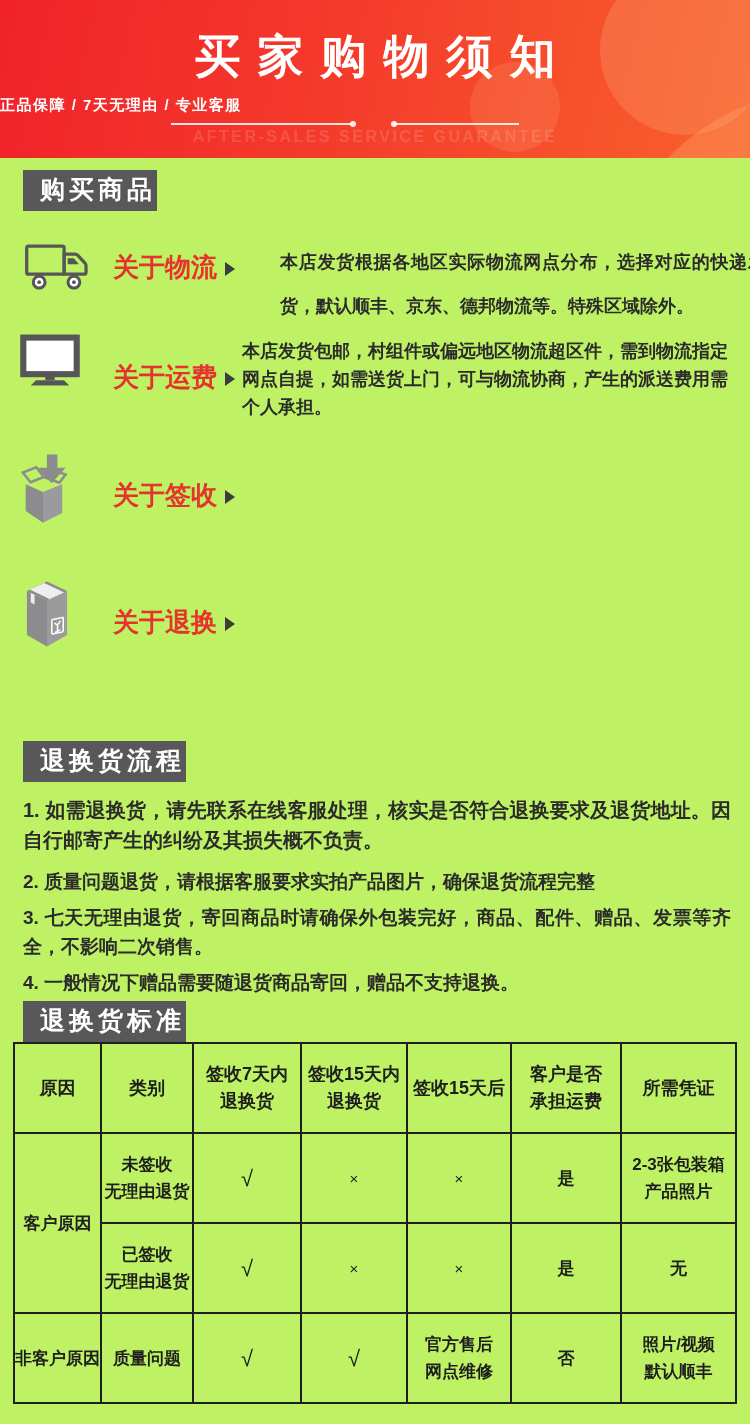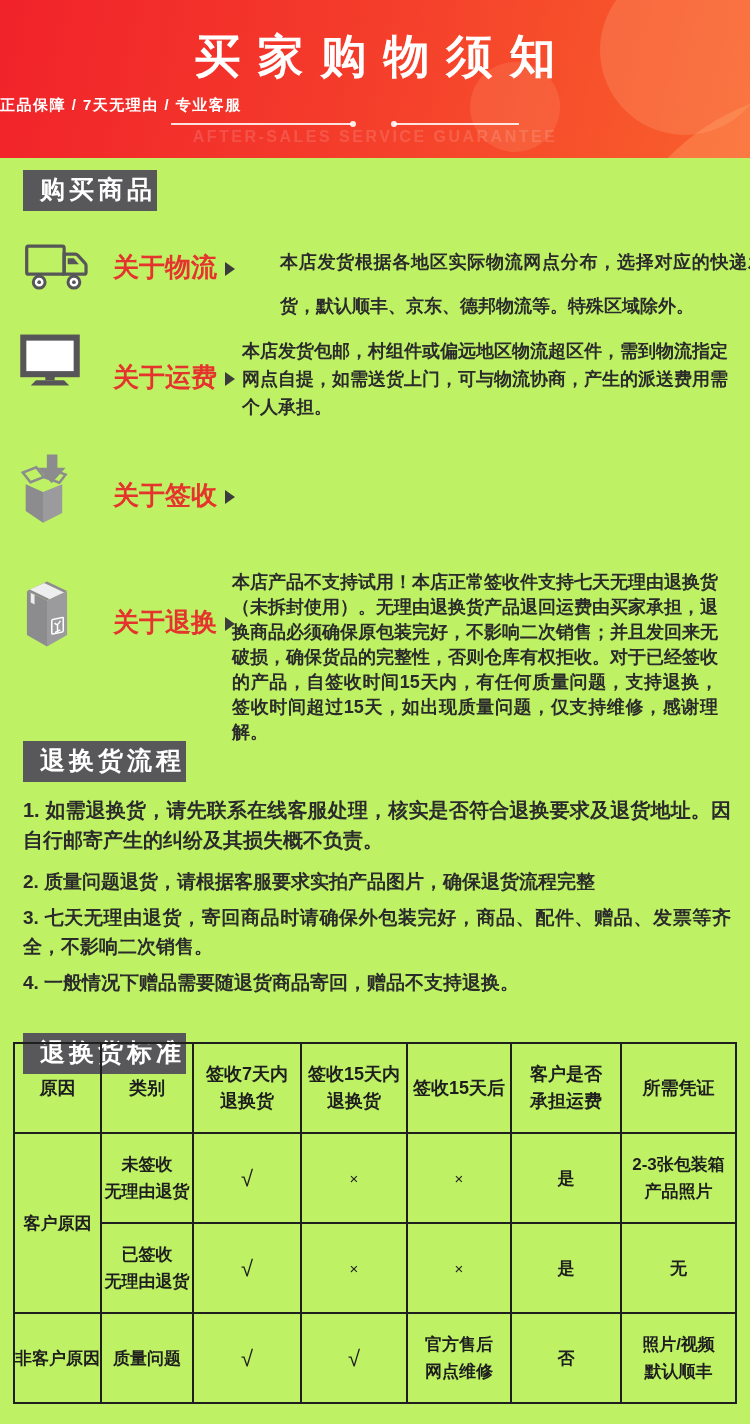--- a/index.html
+++ b/index.html
@@ -26,21 +26,21 @@
   .sub-rule .dot{position:absolute;top:0;width:6px;height:6px;border-radius:50%;background:rgba(255,255,255,0.9);}
   .sub-rule .dot-l{left:179px;}
   .sub-rule .dot-r{left:220px;}
   .banner-watermark{position:absolute;left:0;top:128px;width:750px;text-align:center;
     color:rgba(255,255,255,0.14);font-size:16px;font-weight:bold;letter-spacing:2.5px;}
   
   .sec-head{position:absolute;left:23px;background:#58585a;color:#ffffff;
     font-size:25px;font-weight:bold;letter-spacing:4px;padding:3px 1px 5px 17px;}
   .sec-head-buy{top:170px;}
   .sec-head-process{top:741px;}
-  .sec-head-standard{top:1033px;}
+  .sec-head-standard{top:1001px;}
   
   .notice-icon{position:absolute;}
   .notice-label{position:absolute;left:113px;color:#e5332d;font-size:26px;font-weight:bold;white-space:nowrap;text-align:right;}
   .tri{display:inline-block;width:0;height:0;border-left:10px solid #3c3c3c;
     border-top:7px solid transparent;border-bottom:7px solid transparent;margin-left:8px;vertical-align:middle;}
   .notice-text{position:absolute;left:232px;width:486px;font-size:18px;font-weight:600;
     color:#2b2b2b;text-align:justify;}
   .lh30{line-height:44px;margin-left:48px;} .lh28{line-height:28px;margin-left:10px;} .lh26{line-height:26px;} .lh25{line-height:25px;}
   
   .process-list{position:absolute;left:23px;top:795px;width:708px;font-size:19px;font-weight:600;color:#2b2b2b;}
@@ -125,21 +125,20 @@
       <path d="M2 12 L23 22 L23 70 L2 58 Z" fill="#8c8c8e"></path>
       <path d="M23 22 L44 12 L44 58 L23 70 Z" fill="#9b9b9d"></path>
       <path d="M6 14 L10 16 L10 26 L6 24 Z" fill="#ffffff" opacity="0.85"></path>
       <rect x="28" y="34" width="12" height="15" rx="1" fill="none" stroke="#ffffff" stroke-width="1.6" transform="skewY(-12) translate(0,14)"></rect>
       <path d="M31 38 q3 4.5 6 -1 M34 40.5 v6 M31.5 48 l5.5 -1.6" transform="skewY(-12) translate(0,14)" stroke="#ffffff" stroke-width="1.6" fill="none"></path>
     </svg>
   </div>
   <div class="notice-label" style="top:605px;">
     <span>关于退换</span><span class="tri"></span>
   </div>
-  <div class="notice-text lh25" style="top:570px;">本店产品不支持试用！本店正常签收件支持七天无理由退换货（未拆封使用）。无理由退换货产品退回运费由买家承担，退换商品必须确保原包装完好，不影响二次销售；并且发回来无破损，确保货品的完整性，否则仓库有权拒收。对于已经签收的产品，自签收时间15天内，有任何质量问题，支持退换，签收时间超过15天，如出现质量问题，仅支持维修，感谢理解。</div>
 
   <div class="sec-head sec-head-process">退换货流程</div>
 
   <div class="process-list">
     <div class="process-item first">1.  如需退换货，请先联系在线客服处理，核实是否符合退换要求及退货地址。因自行邮寄产生的纠纷及其损失概不负责。</div>
     <div class="process-item">2.  质量问题退货，请根据客服要求实拍产品图片，确保退货流程完整</div>
     <div class="process-item">3.  七天无理由退货，寄回商品时请确保外包装完好，商品、配件、赠品、发票等齐全，不影响二次销售。</div>
     <div class="process-item">4.  一般情况下赠品需要随退货商品寄回，赠品不支持退换。</div>
   </div>
 

